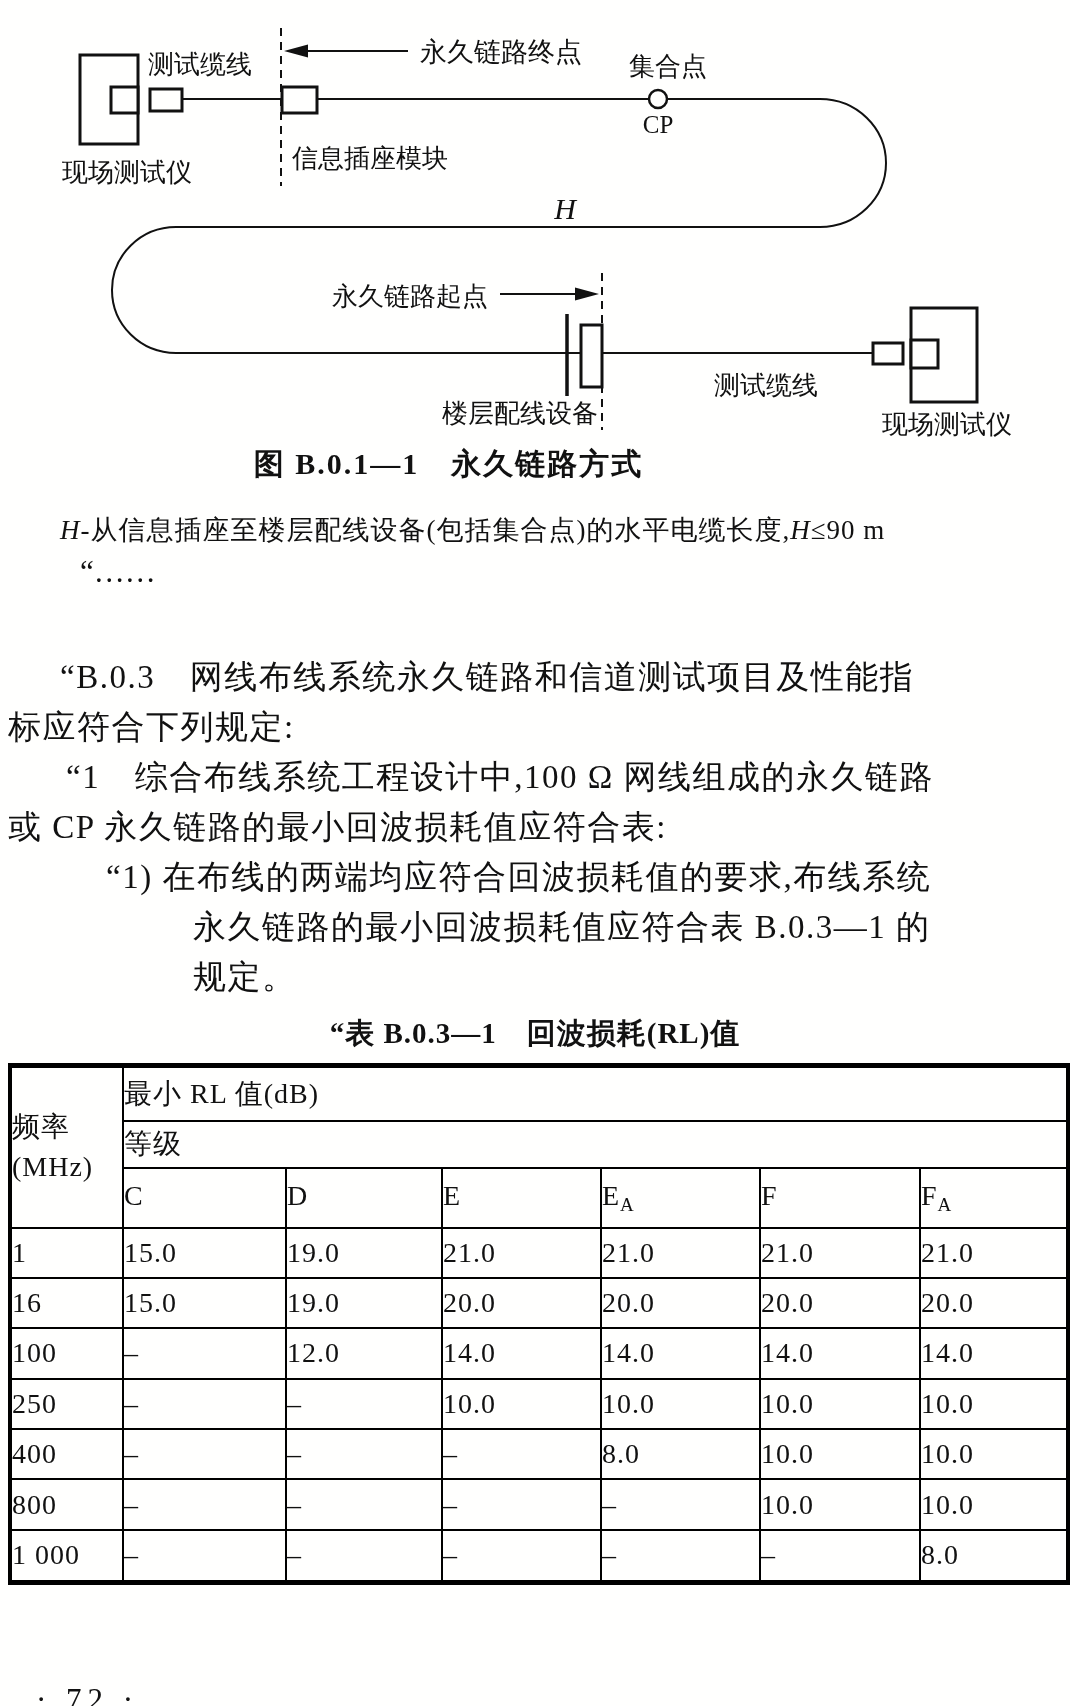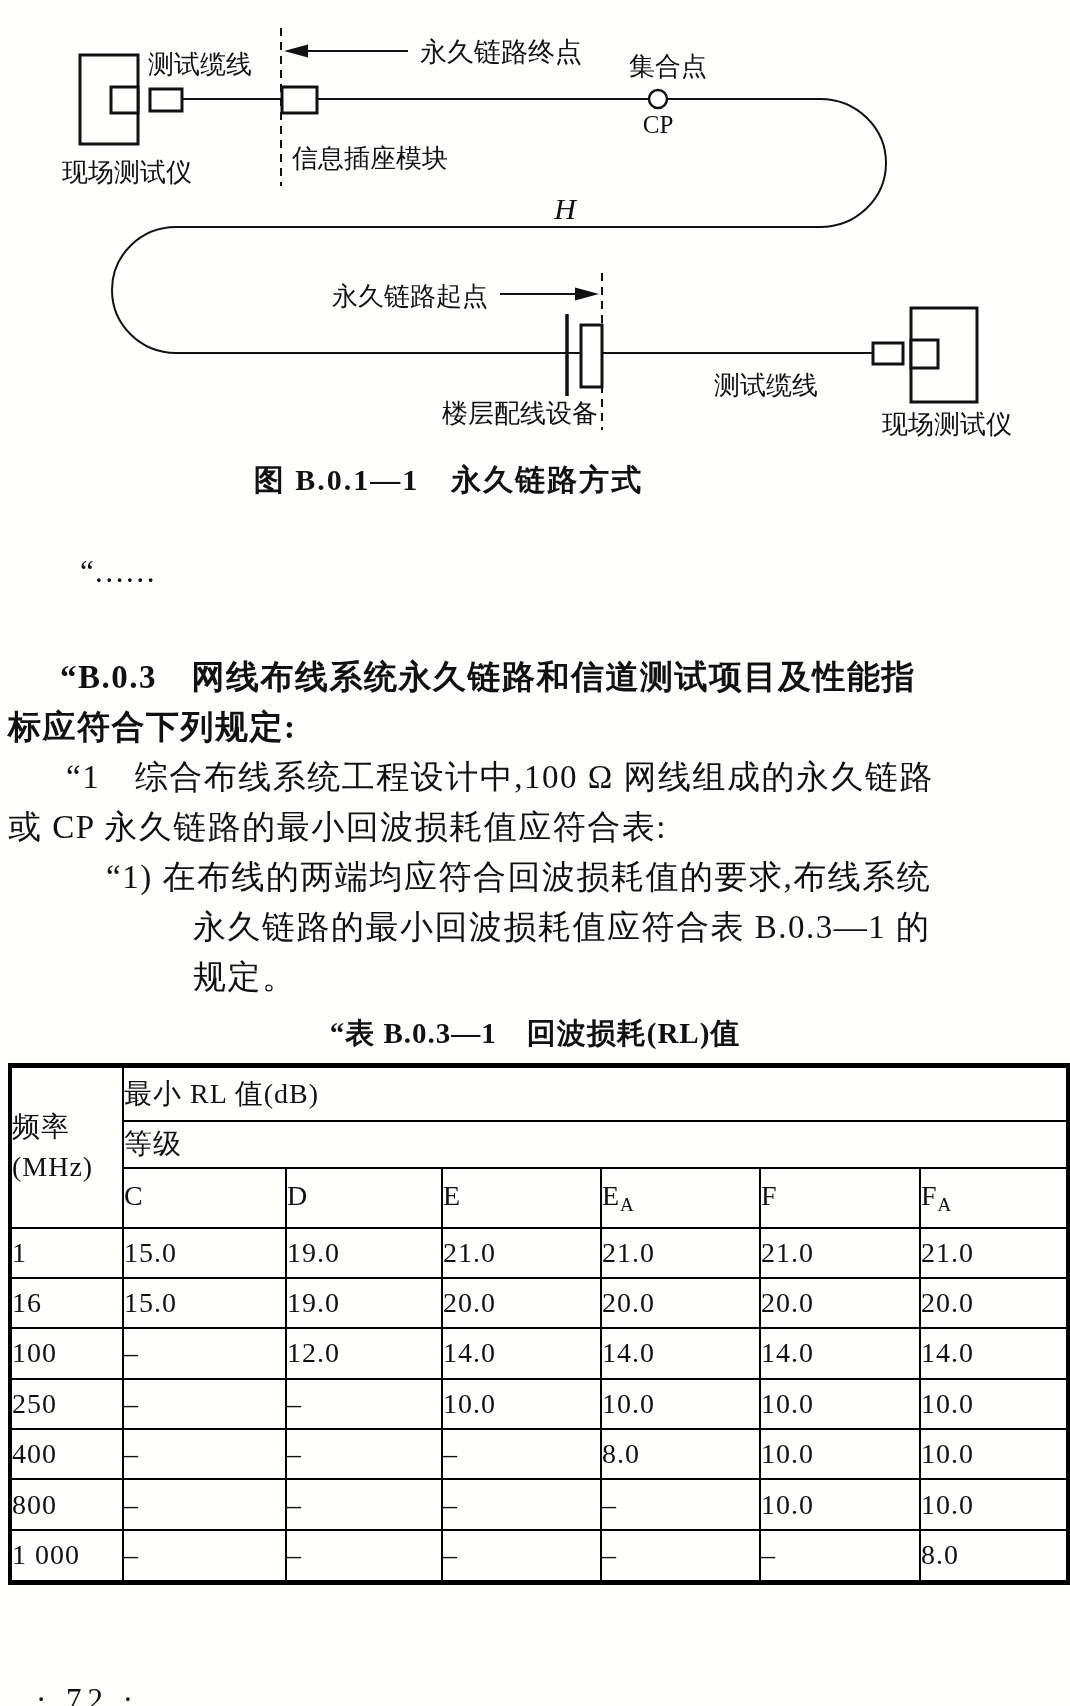--- a/index.html
+++ b/index.html
@@ -4,28 +4,28 @@
 <style>
   html,body { margin:0; padding:0; background:#e8e8e8; }
   #page {
     position:relative; width:1070px; height:1706px;
     margin:0 auto; background:#fffffe; color:#111;
     font-family:"Liberation Serif","DejaVu Serif",serif;
     overflow:hidden;
   }
   .abs { position:absolute; }
   .fig-caption {
-    left:0; width:897px; top:460px; text-align:center;
+    left:0; width:897px; top:444px; text-align:center;
     font-size:30px; font-weight:bold; letter-spacing:2px;
   }
   .note { left:60px; top:512px; font-size:27px; letter-spacing:1px; }
   .note i { font-family:"Liberation Serif","DejaVu Serif",serif; font-style:italic; }
   .ellipsis-line { left:80px; top:554px; font-size:31px; }
   .para { font-size:33px; letter-spacing:1.5px; white-space:nowrap; }
-  .para.bold { font-weight:bold; }
+  .para.bold { font-weight:normal; }
   .tbl-caption {
     left:0; width:1070px; top:1014px; text-align:center;
     font-size:29px; font-weight:bold; letter-spacing:1px;
   }
   table.rl {
     position:absolute; left:8px; top:1063px;
     border-collapse:collapse; table-layout:fixed;
     width:1058px; height:522px;
     font-size:28px;
   }
@@ -84,20 +84,21 @@
 
     <text x="766" y="385" font-size="26" text-anchor="middle" dominant-baseline="central">测试缆线</text>
     <rect x="873" y="343" width="30" height="21" fill="#fffffe" stroke="#111" stroke-width="3"></rect>
     <rect x="911" y="308" width="66" height="94" fill="#fffffe" stroke="#111" stroke-width="3"></rect>
     <rect x="911" y="340" width="27" height="28" fill="#fffffe" stroke="#111" stroke-width="3"></rect>
     <text x="947" y="424" font-size="26" text-anchor="middle" dominant-baseline="central">现场测试仪</text>
   </svg>
 
   <div class="abs fig-caption">图 B.0.1—1　永久链路方式</div>
 
+  <div class="abs note"><i>H</i><span>-从信息插座至楼层配线设备(包括集合点)的水平电缆长度,</span><i>H</i><span>≤90 m</span></div>
 
   <div class="abs ellipsis-line">“……</div>
 
   <div class="abs para bold" style="left:60px;  top:655px">“B.0.3　网线布线系统永久链路和信道测试项目及性能指</div>
   <div class="abs para bold" style="left:8px;   top:705px">标应符合下列规定:</div>
   <div class="abs para" style="left:66px;  top:755px">“1　综合布线系统工程设计中,100 Ω 网线组成的永久链路</div>
   <div class="abs para" style="left:8px;   top:805px">或 CP 永久链路的最小回波损耗值应符合表:</div>
   <div class="abs para" style="left:106px; top:855px">“1) 在布线的两端均应符合回波损耗值的要求,布线系统</div>
   <div class="abs para" style="left:193px; top:905px">永久链路的最小回波损耗值应符合表 B.0.3—1 的</div>
   <div class="abs para" style="left:193px; top:955px">规定。</div>

